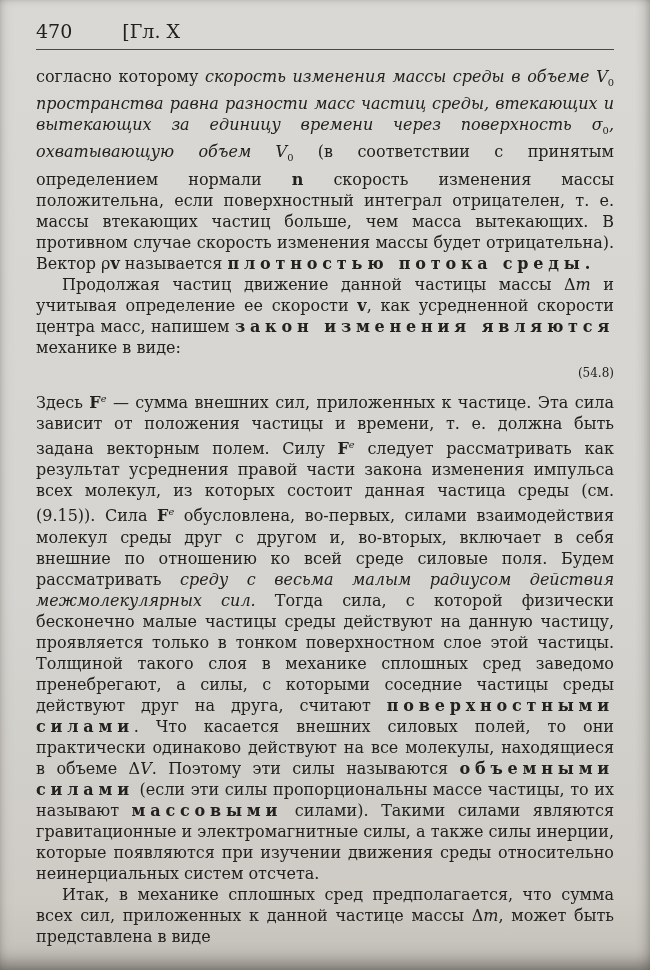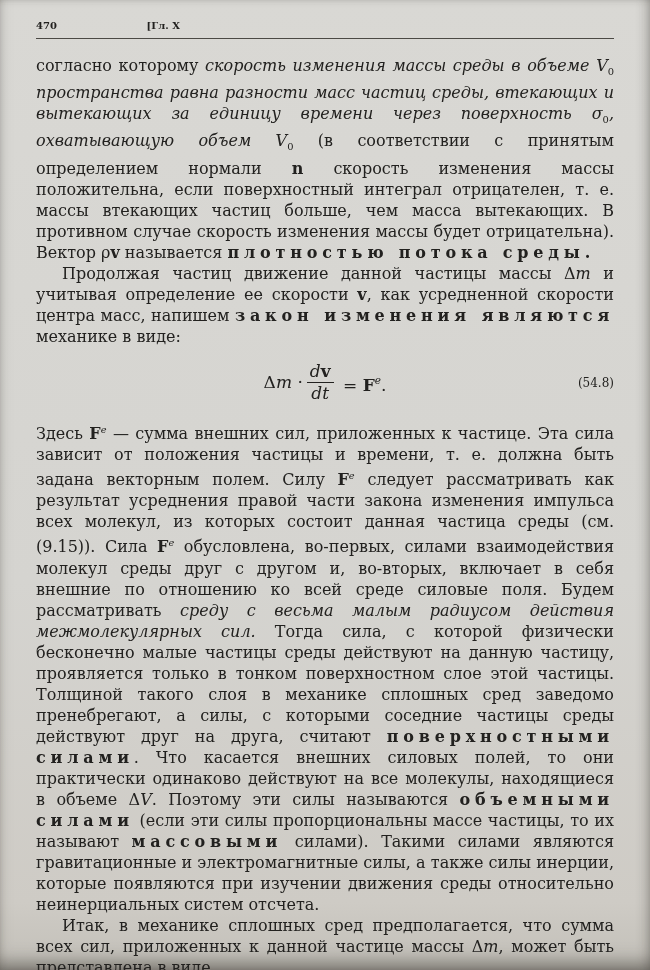--- a/index.html
+++ b/index.html
@@ -14,21 +14,21 @@
     width: 650px; height: 970px;
     padding: 20px 36px 0 36px;
     background: linear-gradient(180deg, #d9d8d4 0%, #d5d4d0 60%, #cecbc5 93%, #c2bfb8 100%);
     box-shadow:
       inset 0 -14px 18px -8px rgba(45,42,36,.55),
       inset -10px 0 14px -10px rgba(45,42,36,.35),
       inset 4px 0 10px -7px rgba(45,42,36,.3),
       inset 0 6px 10px -8px rgba(45,42,36,.25);
     overflow: hidden;
   }
-  .header { display: flex; align-items: flex-end; font-size: 10px; font-weight: bold; }
+  .header { display: flex; align-items: flex-end; font-size: 19px; }
   .page-num { width: 72px; }
   .running-title { flex: 1; text-align: center; letter-spacing: .02em; }
   .chapter { width: 72px; text-align: right; }
   .header-rule { border: none; border-top: 1px solid #4b4944; margin: 7px 0 0 0; }
 
   .text-block { margin-top: 16px; font-size: 16px; line-height: 21px; text-align: justify; }
   .para { margin: 0; }
   .para.indent { text-indent: 26px; }
 
   .s-i  { font-style: italic; }
@@ -57,28 +57,20 @@
   </header>
   <hr class="header-rule">
 
   <main class="text-block">
 
     <p class="para"><span>согласно которому </span><span class="s-i">скорость изменения массы среды в объеме </span><span class="s-i">V</span><span class="s-sub">0</span><span class="s-i"> пространства равна разности масс частиц среды, втекающих и вытекающих за единицу времени через поверхность </span><span class="s-i">σ</span><span class="s-sub">0</span><span class="s-i">, охватывающую объем </span><span class="s-i">V</span><span class="s-sub">0</span><span> (в соответствии с принятым определением нормали </span><span class="s-b">n</span><span> скорость изменения массы положительна, если поверхностный интеграл отрицателен, т. е. массы втекающих частиц больше, чем масса вытекающих. В противном случае скорость изменения массы будет отрицательна). Вектор ρ</span><span class="s-b">v</span><span> называется </span><span class="s-sp">плотностью потока среды.</span></p>
 
     <p class="para indent"><span>Продолжая частиц движение данной частицы массы Δ</span><span class="s-i">m</span><span> и учитывая определение ее скорости </span><span class="s-b">v</span><span>, как усредненной скорости центра масс, напишем </span><span class="s-sp">закон изменения являются</span><span> механике в виде:</span></p>
 
     <div class="equation">
-      <span class="eq-body">
-        <span><span>Δ</span><span class="s-i">m</span><span> ·</span></span>
-        <span class="frac">
-          <span class="num"><span class="s-i">d</span><span class="s-b">v</span></span>
-          <span class="den"><span class="s-i">d</span><span class="s-i">t</span></span>
-        </span>
-        <span><span> = </span><span class="s-b">F</span><span class="s-sup s-i">e</span><span>.</span></span>
-      </span>
       <span class="eq-number">(54.8)</span>
     </div>
 
     <p class="para"><span>Здесь </span><span class="s-b">F</span><span class="s-sup s-i">e</span><span> — сумма внешних сил, приложенных к частице. Эта сила зависит от положения частицы и времени, т. е. должна быть задана векторным полем. Силу </span><span class="s-b">F</span><span class="s-sup s-i">e</span><span> следует рассматривать как результат усреднения правой части закона изменения импульса всех молекул, из которых состоит данная частица среды (см. (9.15)). Сила </span><span class="s-b">F</span><span class="s-sup s-i">e</span><span> обусловлена, во-первых, силами взаимодействия молекул среды друг с другом и, во-вторых, включает в себя внешние по отношению ко всей среде силовые поля. Будем рассматривать </span><span class="s-i">среду с весьма малым радиусом действия межмолекулярных сил.</span><span> Тогда сила, с которой физически бесконечно малые частицы среды действуют на данную частицу, проявляется только в тонком поверхностном слое этой частицы. Толщиной такого слоя в механике сплошных сред заведомо пренебрегают, а силы, с которыми соседние частицы среды действуют друг на друга, считают </span><span class="s-sp">поверхностными силами</span><span>. Что касается внешних силовых полей, то они практически одинаково действуют на все молекулы, находящиеся в объеме Δ</span><span class="s-i">V</span><span>. Поэтому эти силы называются </span><span class="s-sp">объемными силами</span><span> (если эти силы пропорциональны массе частицы, то их называют </span><span class="s-sp">массовыми</span><span> силами). Такими силами являются гравитационные и электромагнитные силы, а также силы инерции, которые появляются при изучении движения среды относительно неинерциальных систем отсчета.</span></p>
 
     <p class="para indent"><span>Итак, в механике сплошных сред предполагается, что сумма всех сил, приложенных к данной частице массы Δ</span><span class="s-i">m</span><span>, может быть представлена в виде</span></p>
 
   </main>
 </div>
 

